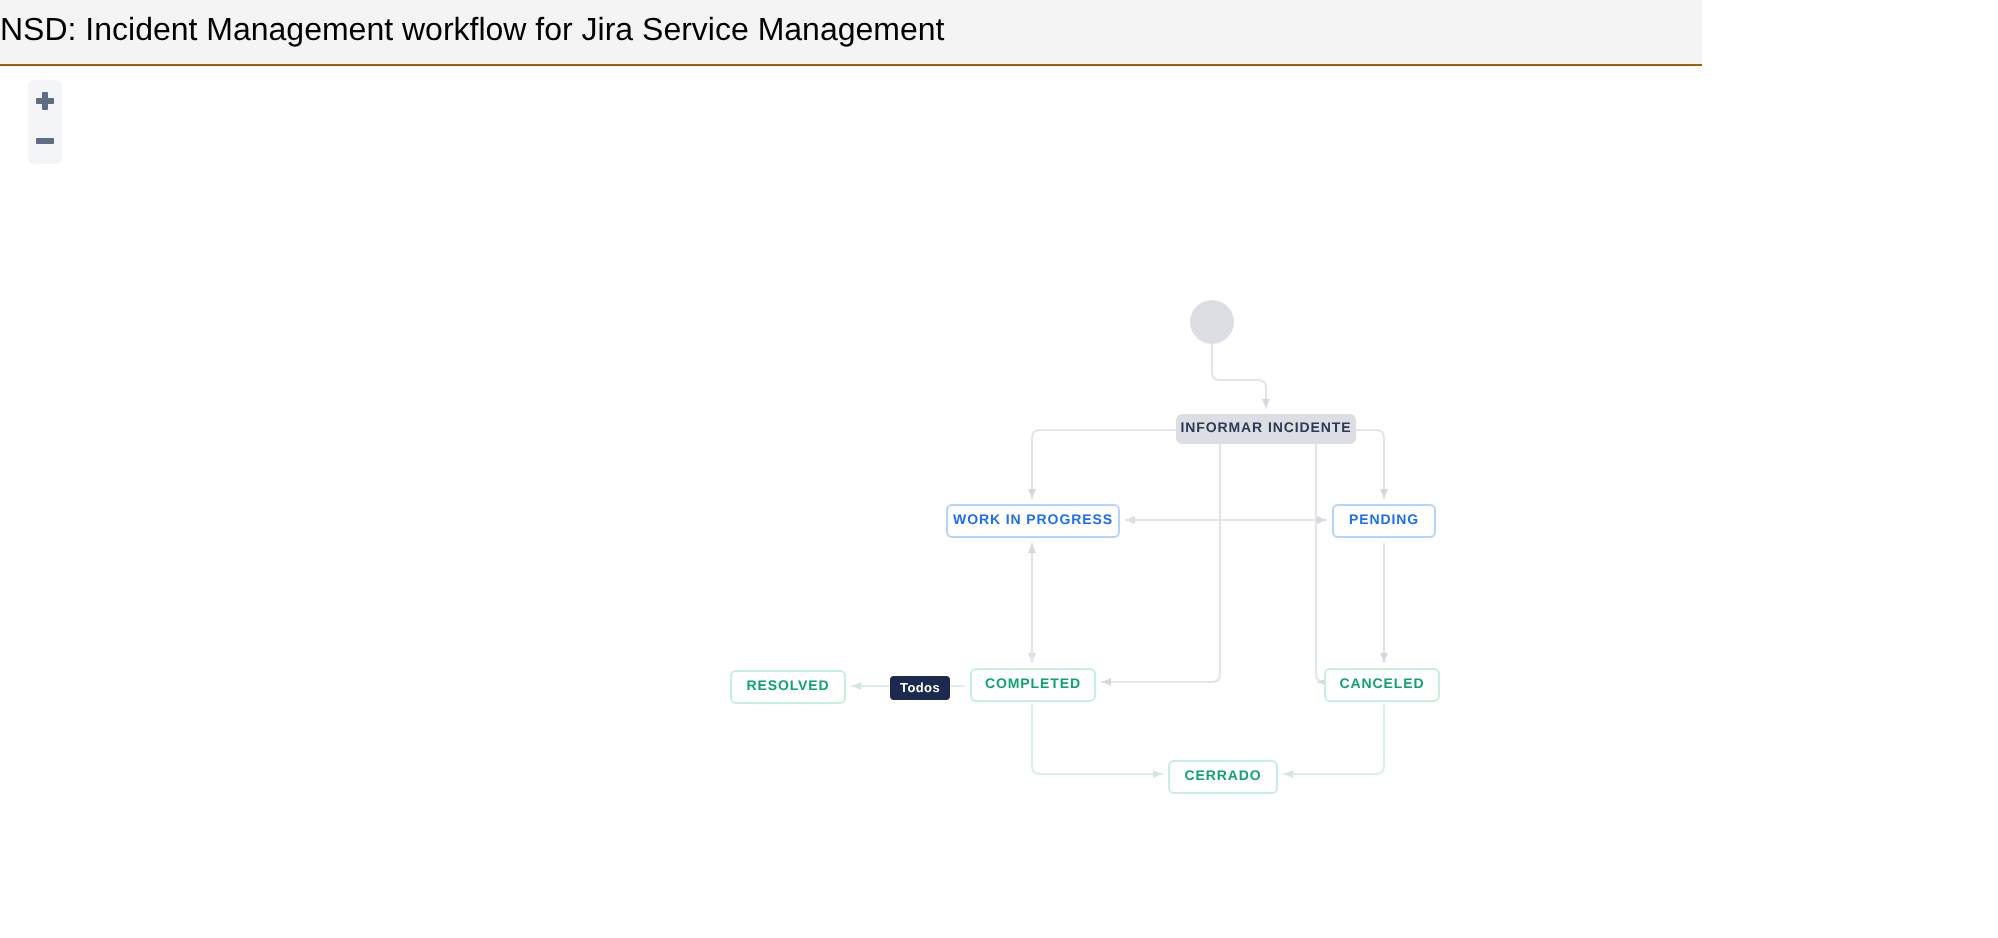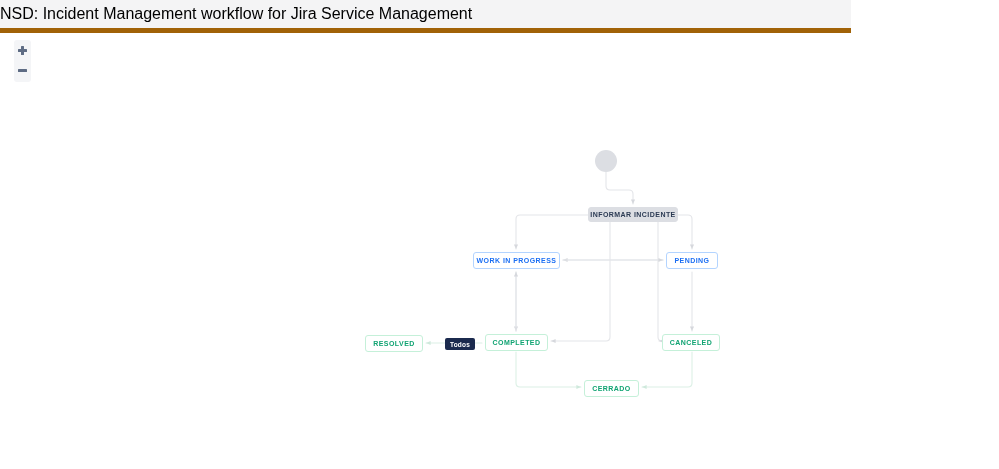--- a/index.html
+++ b/index.html
@@ -13,21 +13,21 @@
     font-family: "Liberation Sans", sans-serif;
   }
 
   
   #app-header {
     position: absolute;
     left: 0; top: 0;
     width: 851px;
     height: 33px;
     background: #f4f4f5;
-    border-bottom: 5px solid #a16207;
+    border-bottom: 1px solid #a16207;
     display: flex;
     align-items: center;
   }
 
   
   #workflow-canvas {
     position: absolute;
     left: 0; top: 34px;
     width: 999px;
     height: 435px;

